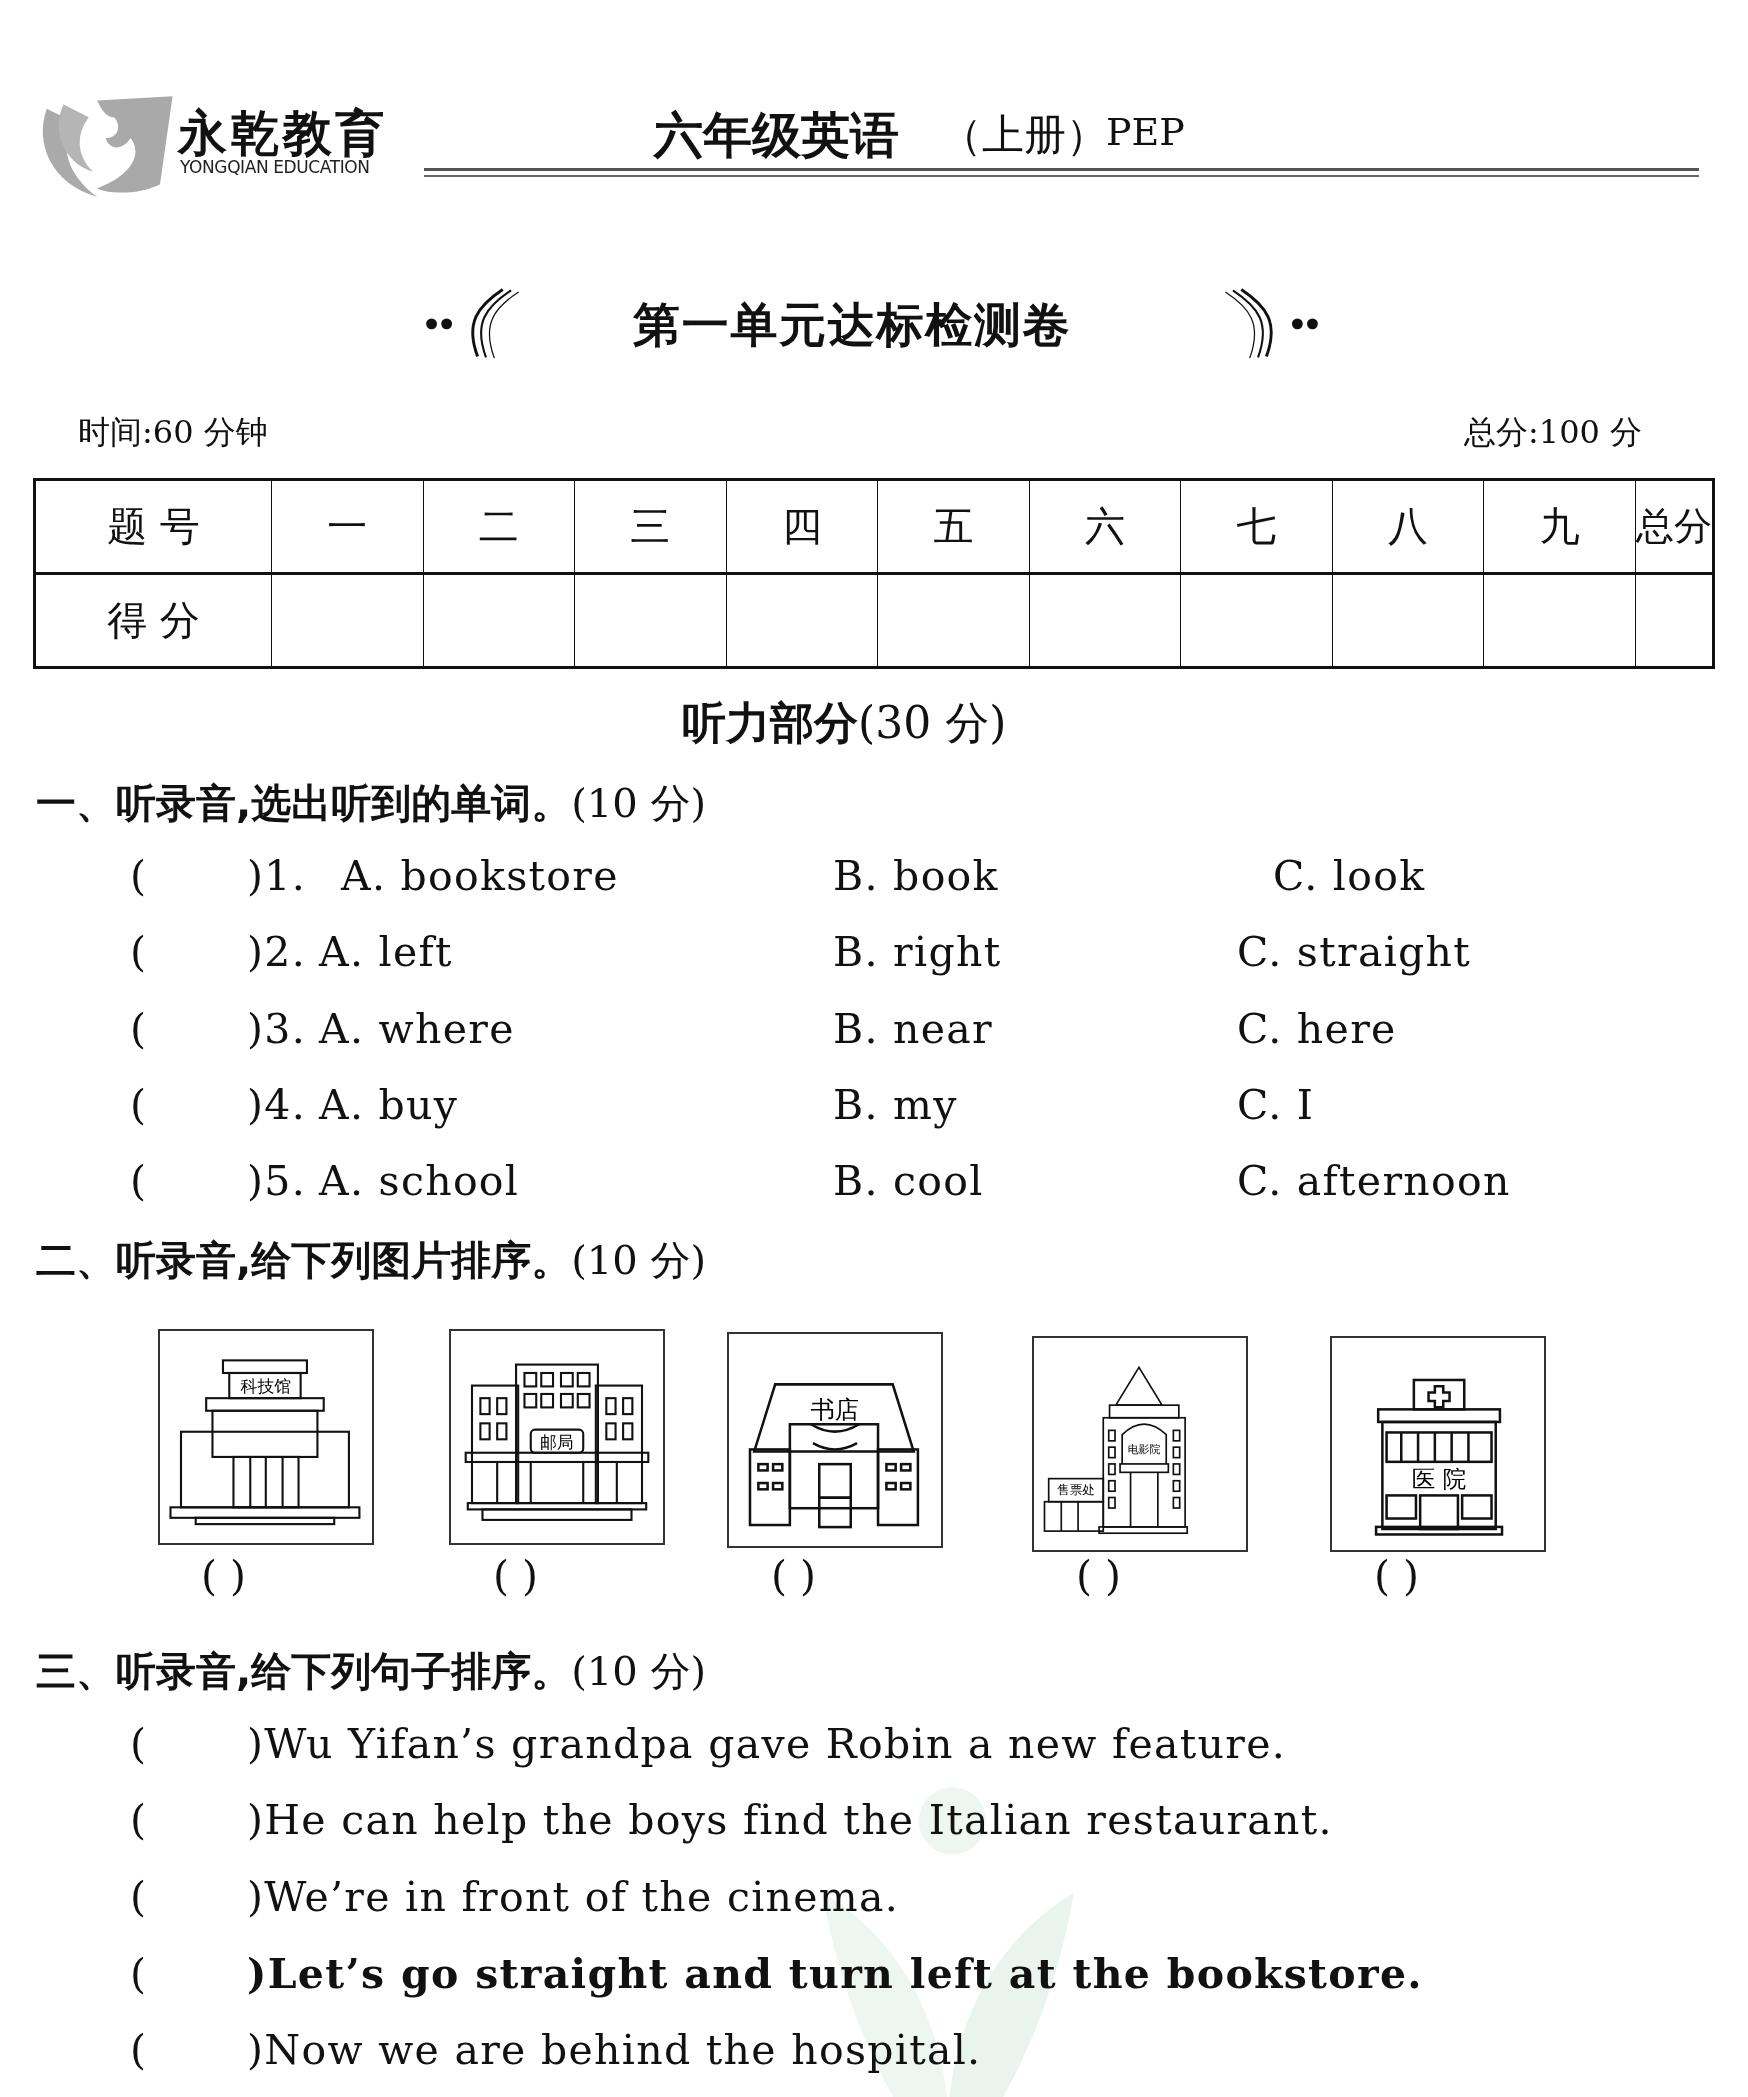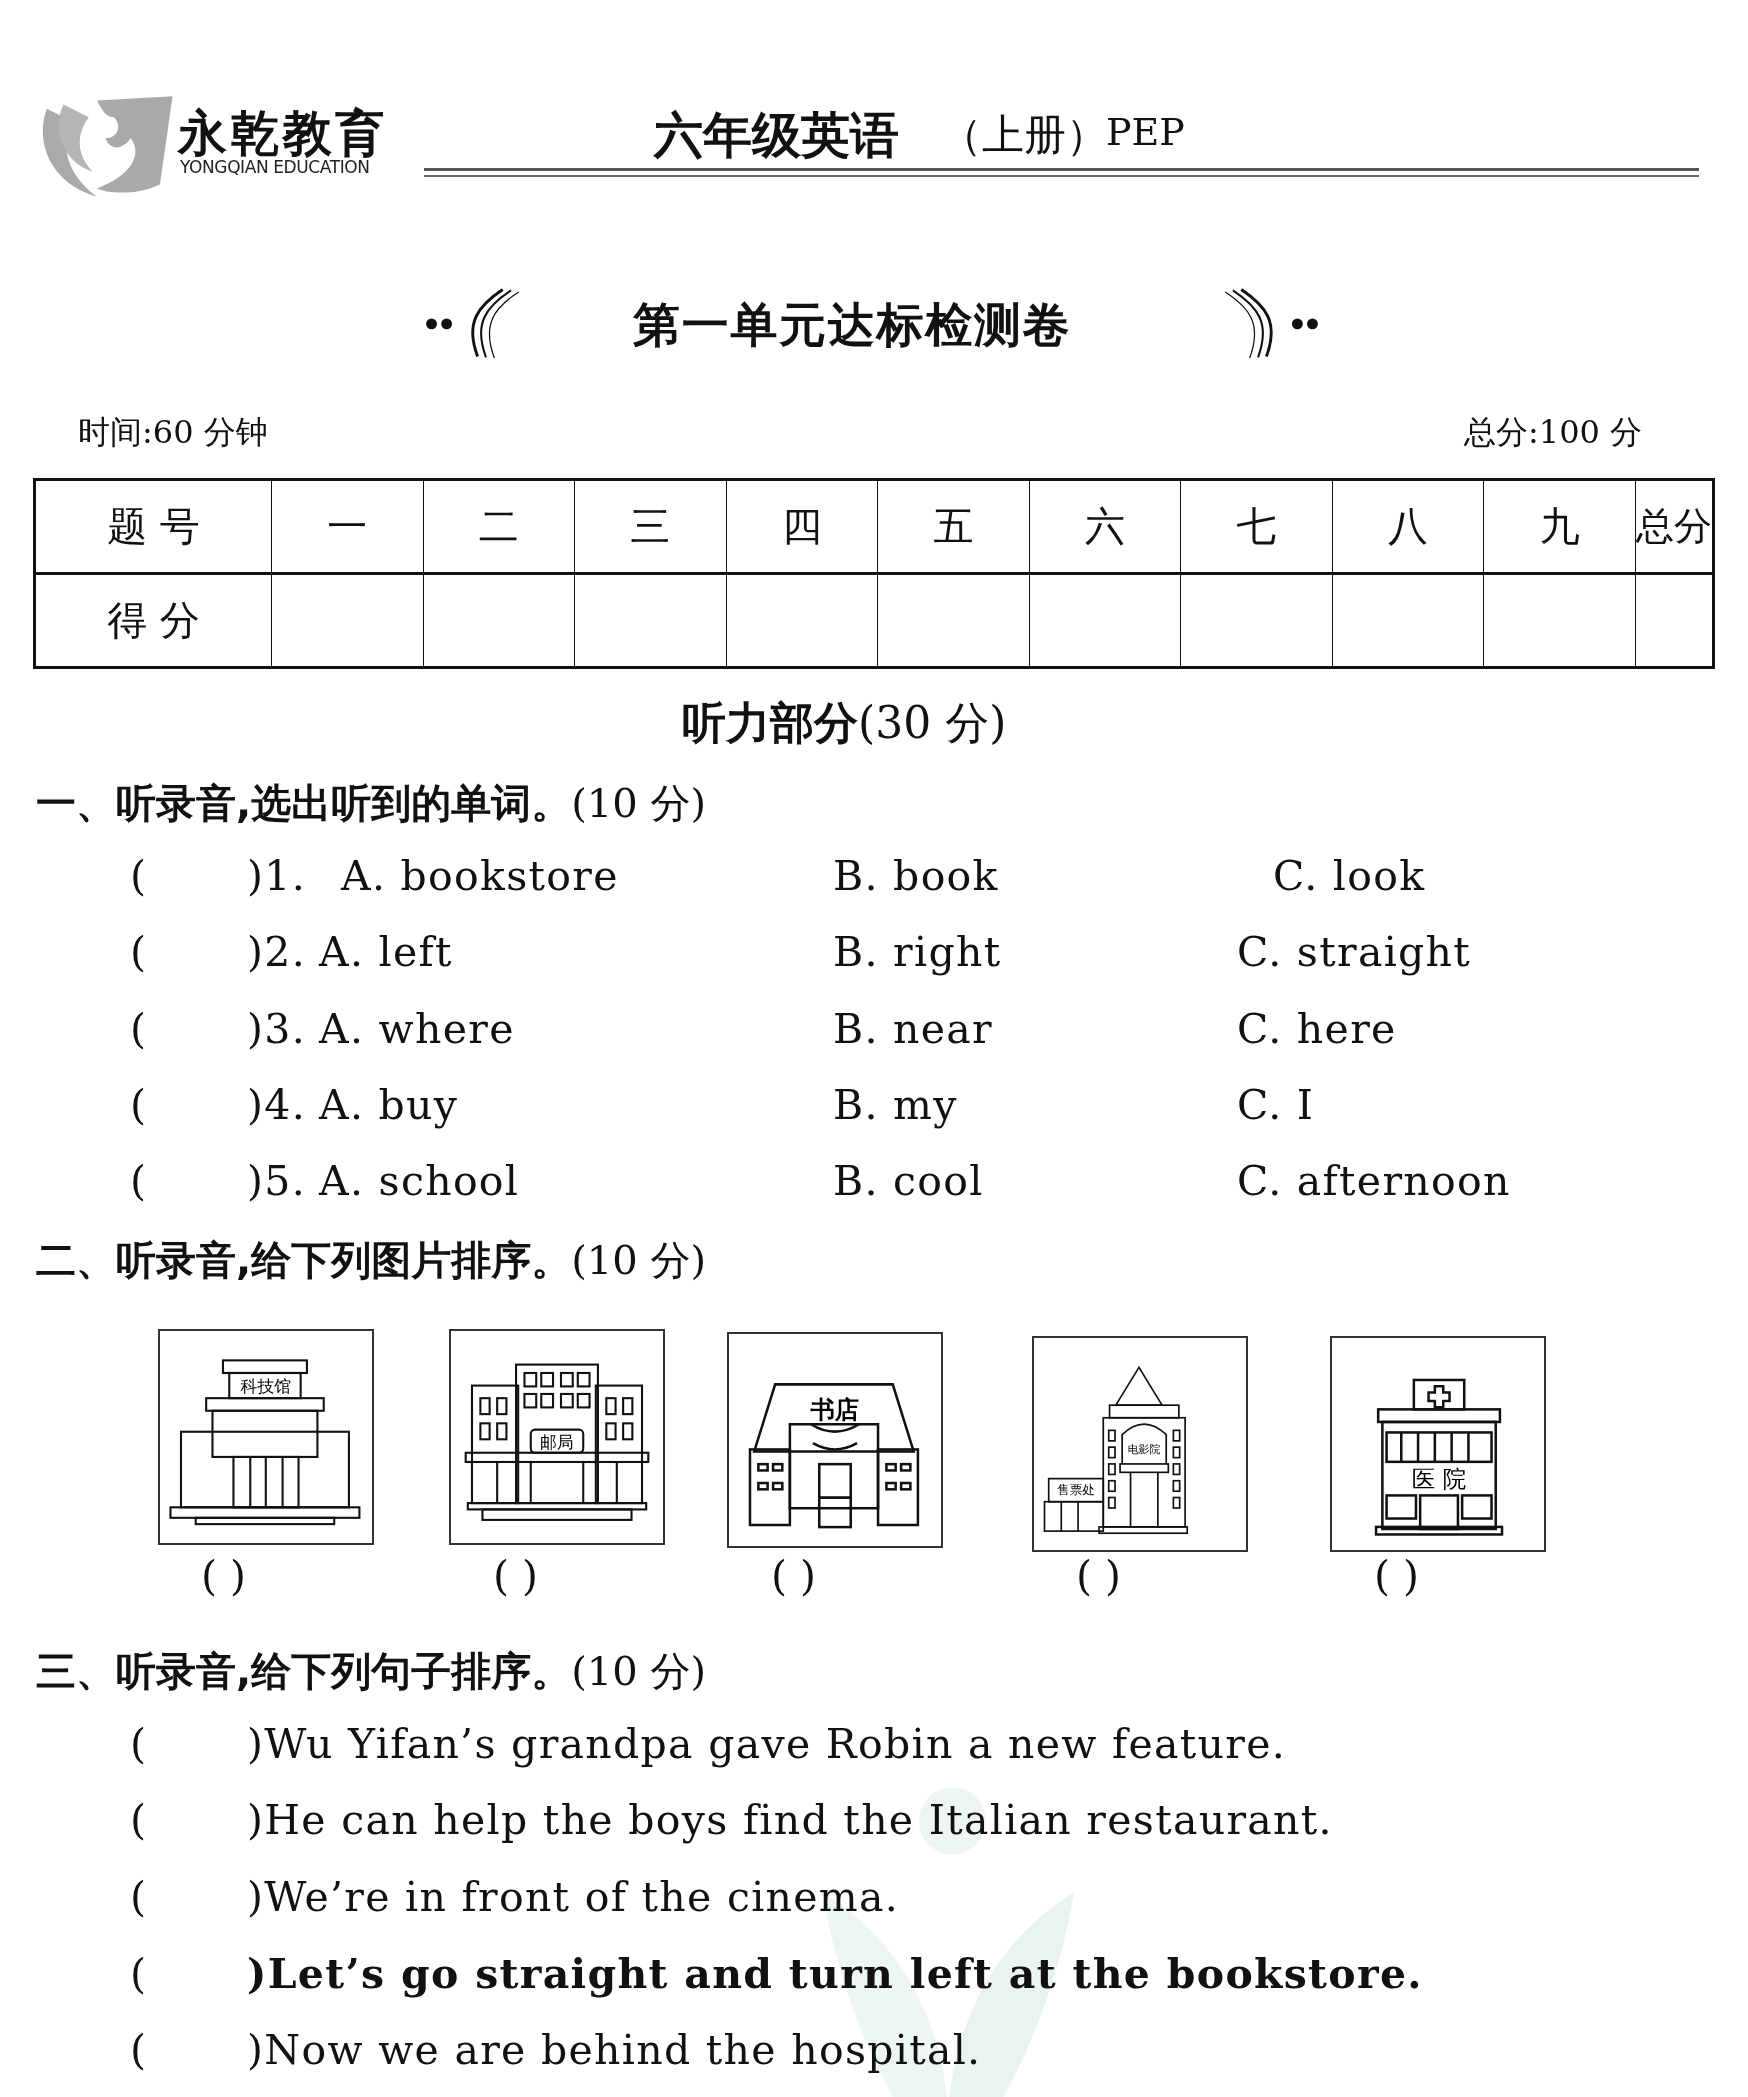--- a/index.html
+++ b/index.html
@@ -201,21 +201,21 @@
         <line x1="315" y1="312" x2="315" y2="410"></line>
         <line x1="395" y1="312" x2="395" y2="410"></line>
       <rect x="40" y="410" width="425" height="15"></rect>
       <rect x="75" y="425" width="355" height="25"></rect>
     </g>
     <text x="252" y="278" font-size="40" text-anchor="middle" font-family="DejaVu Serif, serif">邮局</text>
   </svg>
 </div>
 <div class="abs paren" style="left:493px; top:1552px;">(        )</div>
 
-<div class="abs pic" style="left:727px; top:1332px; width:212px; height:212px;font-weight:bold;">
+<div class="abs pic" style="left:727px; top:1332px; width:212px; height:212px;">
   <svg width="212" height="212" viewBox="0 0 505 505">
     <g stroke="#111" stroke-width="6" fill="none">
       <path d="M110 120 L390 120 L440 280 L60 280 Z"></path>
       <rect x="50" y="275" width="95" height="180"></rect>
       <rect x="355" y="275" width="95" height="180"></rect>
       <rect x="145" y="215" width="210" height="200"></rect>
       <path d="M195 215 Q252 250 310 215"></path>
       <path d="M200 260 Q252 290 305 260"></path>
       <rect x="215" y="310" width="75" height="80"></rect>
       <rect x="215" y="390" width="75" height="70"></rect>

